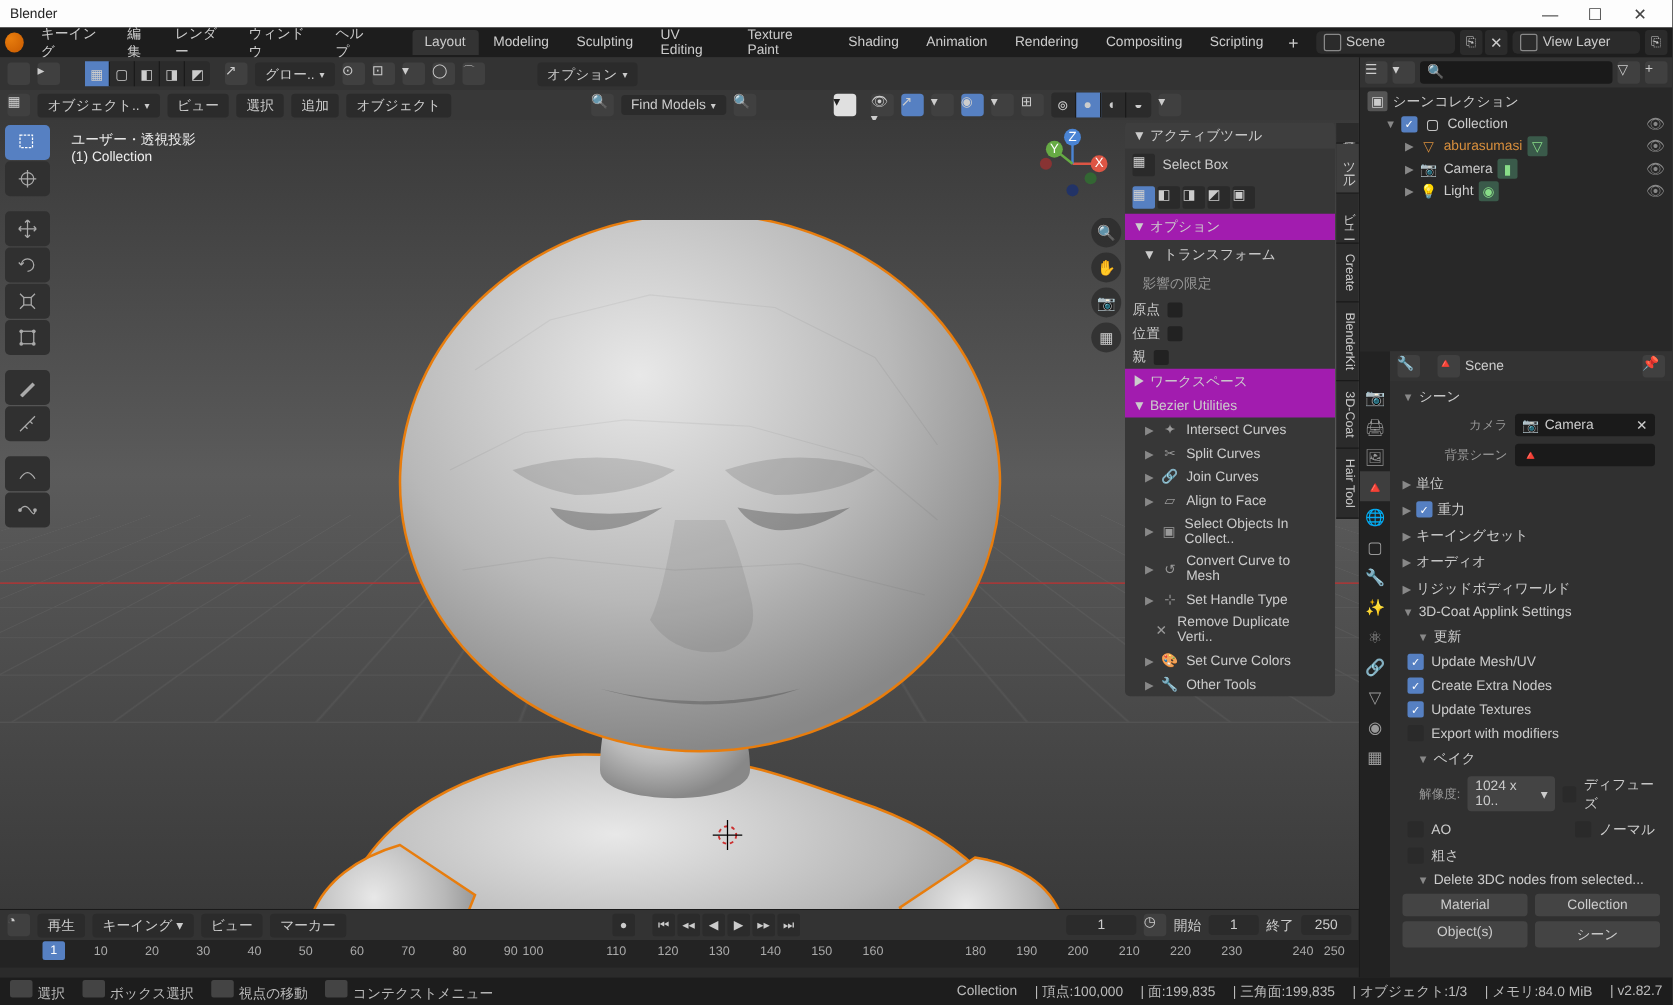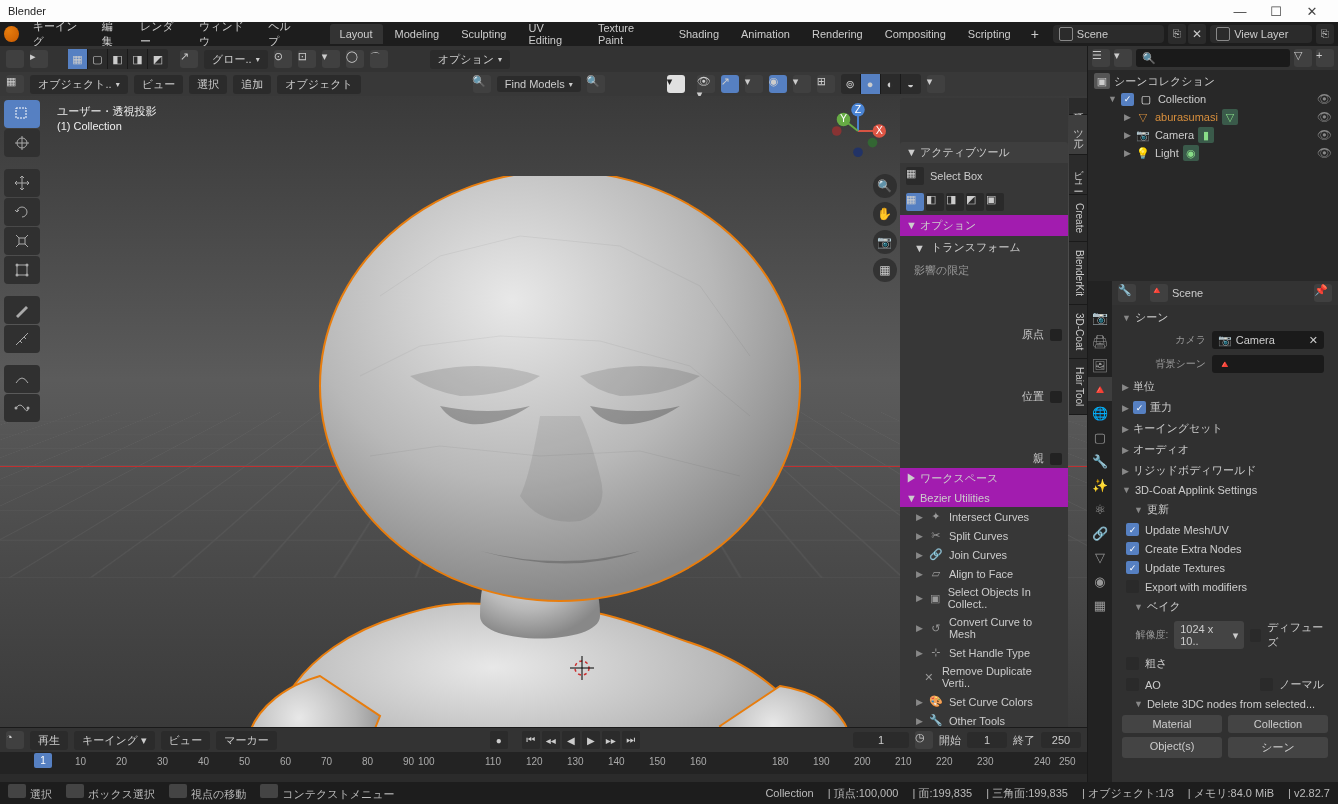--- a/index.html
+++ b/index.html
@@ -46,24 +46,24 @@
 .toolbar-left .tool { width: 36px; height: 28px; background: #303030; border-radius: 4px; display: flex; align-items: center; justify-content: center; color: #aaa; }
 .toolbar-left .tool.active { background: #5680c2; color: #fff; }
 .toolbar-left .tool svg { width: 16px; height: 16px; }
 .toolbar-left .gap { height: 10px; }
 
 .gizmo { position: absolute; right: 200px; top: 6px; width: 58px; height: 58px; }
 .gizmo-btns { position: absolute; right: 190px; top: 78px; display: flex; flex-direction: column; gap: 4px; }
 .gizmo-btns .gb { width: 24px; height: 24px; background: rgba(40,40,40,0.7); border-radius: 50%; display: flex; align-items: center; justify-content: center; font-size: 12px; color: #ccc; }
 
 .npanel { position: absolute; right: 19px; top: 2px; width: 168px; background: #373737; border-radius: 4px; font-size: 11px; }
-.np-hdr { background: #3e3e3e; padding: 3px 6px; border-radius: 3px 3px 0 0; margin-top: 44px; }
+.np-hdr { background: #3e3e3e; padding: 3px 6px; border-radius: 3px 3px 0 0; }
 .np-row { padding: 4px 6px; display: flex; align-items: center; gap: 6px; }
 .np-row .icn { width: 18px; height: 18px; background: #2a2a2a; border-radius: 2px; }
-.np-sub { padding: 2px 6px; display: flex; justify-content: flex-end; align-items: center; gap: 6px; font-size: 10px; margin-top: 43px; }
+.np-sub { padding: 2px 6px; display: flex; justify-content: flex-start; align-items: center; gap: 6px; font-size: 10px; }
 .np-sub .cb { width: 12px; height: 12px; background: #222; border-radius: 2px; }
 .np-section { background: #a21caf; padding: 3px 6px; margin-top: 0; }
 .np-itm { padding: 3px 6px 3px 16px; display: flex; align-items: center; gap: 6px; cursor: pointer; }
 .np-itm .tri { color: #888; font-size: 9px; }
 .np-itm .ic { width: 14px; text-align: center; color: #999; }
 
 .ntabs { position: absolute; right: 0; top: 2px; width: 18px; background: #2b2b2b; display: flex; flex-direction: column; }
 .ntabs .nt { writing-mode: vertical-rl; padding: 8px 2px; font-size: 10px; cursor: pointer; border-bottom: 1px solid #1a1a1a; }
 .ntabs .nt.active { background: #3e3e3e; }
 
@@ -653,30 +653,30 @@
               <span class="tri">▼</span>
               <span>ベイク</span>
             </div>
           <div class="pb-row">
             <span class="lbl" style="width:50px">解像度:</span>
             <div class="fld" style="flex:0 0 70px;background:#444"><span>1024 x 10..</span>▾</div>
             <span class="pb-cb off"></span>
               <span>ディフューズ</span>
           </div>
           <div class="pb-row">
-              <span class="pb-cb off"></span>
-              <span>粗さ</span>
-            </div>
-          <div class="pb-row">
             <span class="pb-cb off"></span>
               <span>AO</span>
             <span style="flex:1"></span>
             <span class="pb-cb off"></span>
               <span>ノーマル</span>
           </div>
+          <div class="pb-row">
+              <span class="pb-cb off"></span>
+              <span>粗さ</span>
+            </div>
           <div class="pb-sec" style="padding-left:18px">
               <span class="tri">▼</span>
               <span>Delete 3DC nodes from selected...</span>
             </div>
           <div class="pb-btnrow">
             <div class="pb-btn"><span>Material</span></div>
             <div class="pb-btn"><span>Collection</span></div>
           </div>
           <div class="pb-btnrow">
             <div class="pb-btn"><span>Object(s)</span></div>

